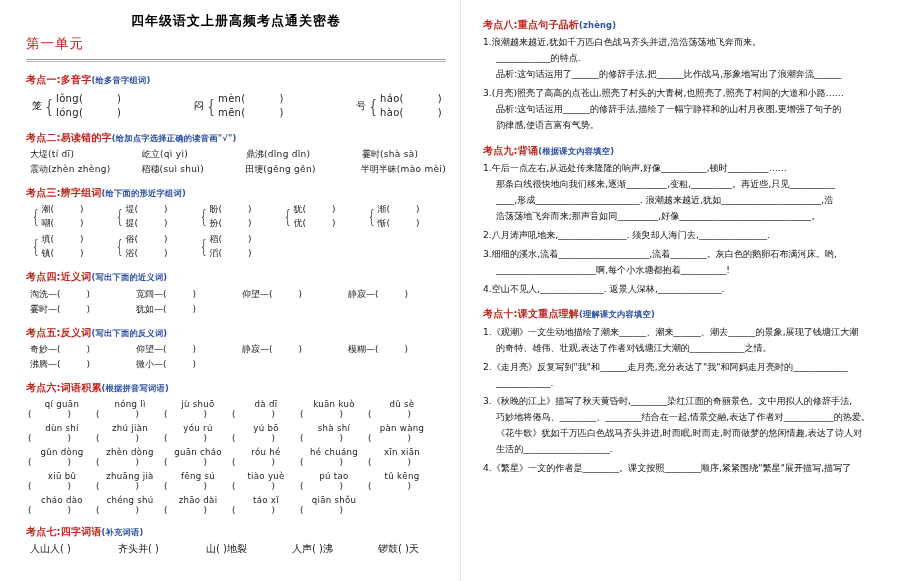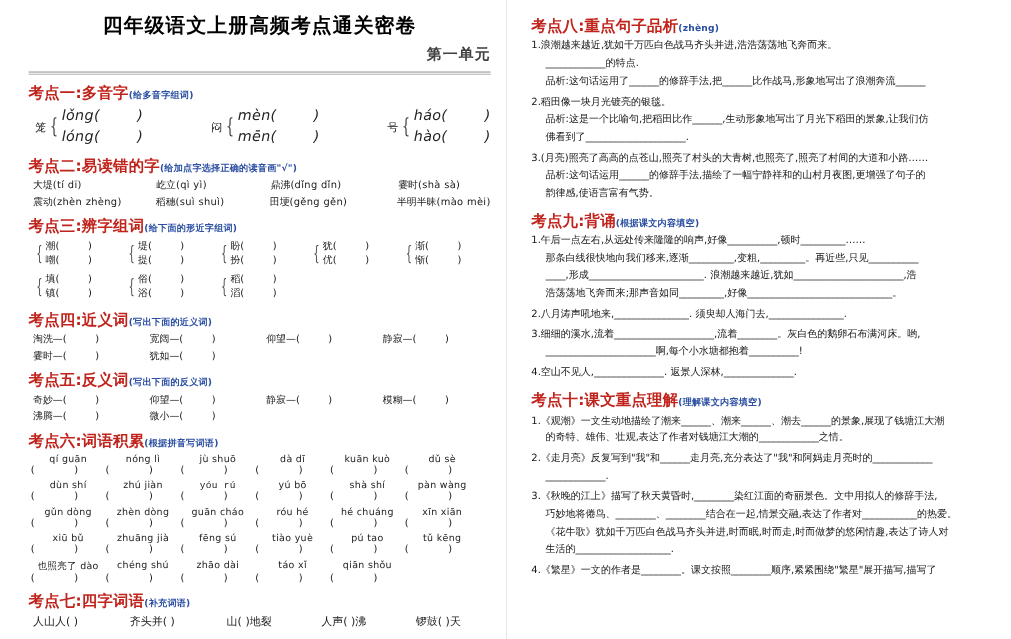--- a/index.html
+++ b/index.html
@@ -23,73 +23,73 @@
     overflow: hidden;
   }
   .page-left  { width: 460px; padding: 8px 14px 0 26px; }
   .page-right { width: 459px; padding: 8px 16px 0 22px; border-left: 1px solid #e7e7e7; }
 
   
   .doc-title {
     text-align: center;
     font-family: "DejaVu Serif", "Liberation Serif", serif;
     font-weight: bold;
-    font-size: 18px;
+    font-size: 13px;
     letter-spacing: 1px;
     color: #000;
     margin: 6px 0 7px 0;
     line-height: 1.1;
   }
   .doc-subtitle {
-    text-align: right;
+    text-align: left;
     font-family: "DejaVu Serif", "Liberation Serif", serif;
-    font-weight: bold;
+    font-weight: normal;
     font-size: 13.5px;
     letter-spacing: 1px;
-    color: #404040;
+    color: #b91c1c;
     margin: 0 0 6px 0;
   }
   .rule {
     height: 3px;
     border-top: 1px solid #9a9a9a;
     border-bottom: 1px solid #b9b9b9;
     margin: 0 0 7px 0;
   }
 
   
   .sec {
     margin: 6px 0 3px 0;
     line-height: 1.15;
     white-space: nowrap;
   }
   .sec .sec-title {
     color: #c0241c;
     font-weight: bold;
-    font-size: 14px;
+    font-size: 10px;
     font-family: "DejaVu Sans", "Liberation Sans", sans-serif;
     letter-spacing: .2px;
   }
   .sec .sec-hint {
     color: #2b4fa2;
     font-weight: bold;
     font-size: 8.3px;
     letter-spacing: .2px;
   }
 
   
   .duo-row { display: flex; gap: 22px; margin: 4px 0 2px 6px; }
   .duo-item { display: flex; align-items: center; }
   .duo-char { font-size: 10px; color: #111; margin-right: 1px; }
   .duo-brace {
     font-size: 19px; line-height: .8; color: #333;
     font-family: "DejaVu Serif", serif;
     transform: scaleX(.6); display: inline-block; margin-right: 1px;
   }
   .duo-pair { display: flex; flex-direction: column; }
-  .duo-py { font-size: 13px; color: #222; line-height: 1.45; letter-spacing: .3px; white-space: nowrap; font-style: italic; }
+  .duo-py { font-size: 10px; color: #222; line-height: 1.45; letter-spacing: .3px; white-space: nowrap; }
   .duo-py .paren-gap { display: inline-block; width: 34px; }
 
   
   .yd-row { display: flex; margin: 2px 0 0 4px; }
   .yd-item { font-size: 9px; color: #1a1a1a; white-space: nowrap; position: relative; }
   .yd-py { letter-spacing: .3px; margin-top: 44px; }
 
   
   .bz-row { display: flex; margin: 3px 0 1px 4px; }
   .bz-group { display: flex; align-items: center; }
@@ -298,21 +298,21 @@
             <span class="py-cell-b py-paren" style="width: 68px;">(<span class="sp"></span>)</span>
             <span class="py-cell-b py-paren" style="width: 68px;">(<span class="sp"></span>)</span>
             <span class="py-cell-b py-paren" style="width: 68px;">(<span class="sp"></span>)</span>
             <span class="py-cell-b py-paren" style="width: 68px;">(<span class="sp"></span>)</span>
           </div>
         </div>
         <div class="py-row">
           <div class="py-top">
             <span class="py-cell" style="width: 68px;">dùn shí</span>
             <span class="py-cell" style="width: 68px;">zhú jiàn</span>
-            <span class="py-cell" style="width: 68px; font-family: Liberation Mono, monospace;">yóu rú</span>
+            <span class="py-cell" style="width: 68px;">yóu rú</span>
             <span class="py-cell" style="width: 68px;">yú bō</span>
             <span class="py-cell" style="width: 68px;">shà shí</span>
             <span class="py-cell" style="width: 68px;">pàn wàng</span>
           </div>
           <div class="py-bot">
             <span class="py-cell-b py-paren" style="width: 68px;">(<span class="sp"></span>)</span>
             <span class="py-cell-b py-paren" style="width: 68px;">(<span class="sp"></span>)</span>
             <span class="py-cell-b py-paren" style="width: 68px;">(<span class="sp"></span>)</span>
             <span class="py-cell-b py-paren" style="width: 68px;">(<span class="sp"></span>)</span>
             <span class="py-cell-b py-paren" style="width: 68px;">(<span class="sp"></span>)</span>
@@ -350,21 +350,21 @@
             <span class="py-cell-b py-paren" style="width: 68px;">(<span class="sp"></span>)</span>
             <span class="py-cell-b py-paren" style="width: 68px;">(<span class="sp"></span>)</span>
             <span class="py-cell-b py-paren" style="width: 68px;">(<span class="sp"></span>)</span>
             <span class="py-cell-b py-paren" style="width: 68px;">(<span class="sp"></span>)</span>
             <span class="py-cell-b py-paren" style="width: 68px;">(<span class="sp"></span>)</span>
             <span class="py-cell-b py-paren" style="width: 68px;">(<span class="sp"></span>)</span>
           </div>
         </div>
         <div class="py-row">
           <div class="py-top">
-            <span class="py-cell" style="width: 68px;">也照亮了 dào</span>
+            <span class="py-cell" style="width: 68px;">cháo dào</span>
             <span class="py-cell" style="width: 68px;">chéng shú</span>
             <span class="py-cell" style="width: 68px;">zhāo dài</span>
             <span class="py-cell" style="width: 68px;">táo xǐ</span>
             <span class="py-cell" style="width: 68px;">qiān shǒu</span>
           </div>
           <div class="py-bot">
             <span class="py-cell-b py-paren" style="width: 68px;">(<span class="sp"></span>)</span>
             <span class="py-cell-b py-paren" style="width: 68px;">(<span class="sp"></span>)</span>
             <span class="py-cell-b py-paren" style="width: 68px;">(<span class="sp"></span>)</span>
             <span class="py-cell-b py-paren" style="width: 68px;">(<span class="sp"></span>)</span>
@@ -391,25 +391,20 @@
     <div class="sec">
       <span class="sec-title">考点八:重点句子品析</span><span class="sec-hint">(zhèng)</span>
     </div>
 
     <div class="q">
       <div class="q-line"><span class="q-num">1.</span><span>浪潮越来越近,犹如千万匹白色战马齐头并进,浩浩荡荡地飞奔而来。</span></div>
       <div class="q-line"><span class="q-indent"></span><span>____________的特点.</span></div>
       <div class="q-line"><span class="q-indent"></span><span>品析:这句话运用了______的修辞手法,把______比作战马,形象地写出了浪潮奔流______</span></div>
     </div>
 
-    <div class="q">
-      <div class="q-line"><span class="q-num">2.</span><span>稻田像一块月光镀亮的银毯。</span></div>
-      <div class="q-line"><span class="q-indent"></span><span>品析:这是一个比喻句,把稻田比作______,生动形象地写出了月光下稻田的景象,让我们仿</span></div>
-      <div class="q-line"><span class="q-indent"></span><span>佛看到了____________________.</span></div>
-    </div>
 
     <div class="q">
       <div class="q-line"><span class="q-num">3.</span><span>(月亮)照亮了高高的点苍山,照亮了村头的大青树,也照亮了,照亮了村间的大道和小路……</span></div>
       <div class="q-line"><span class="q-indent"></span><span>品析:这句话运用______的修辞手法,描绘了一幅宁静祥和的山村月夜图,更增强了句子的</span></div>
       <div class="q-line"><span class="q-indent"></span><span>韵律感,使语言富有气势。</span></div>
     </div>
 
     <div class="sec">
       <span class="sec-title">考点九:背诵</span><span class="sec-hint">(根据课文内容填空)</span>
     </div>

